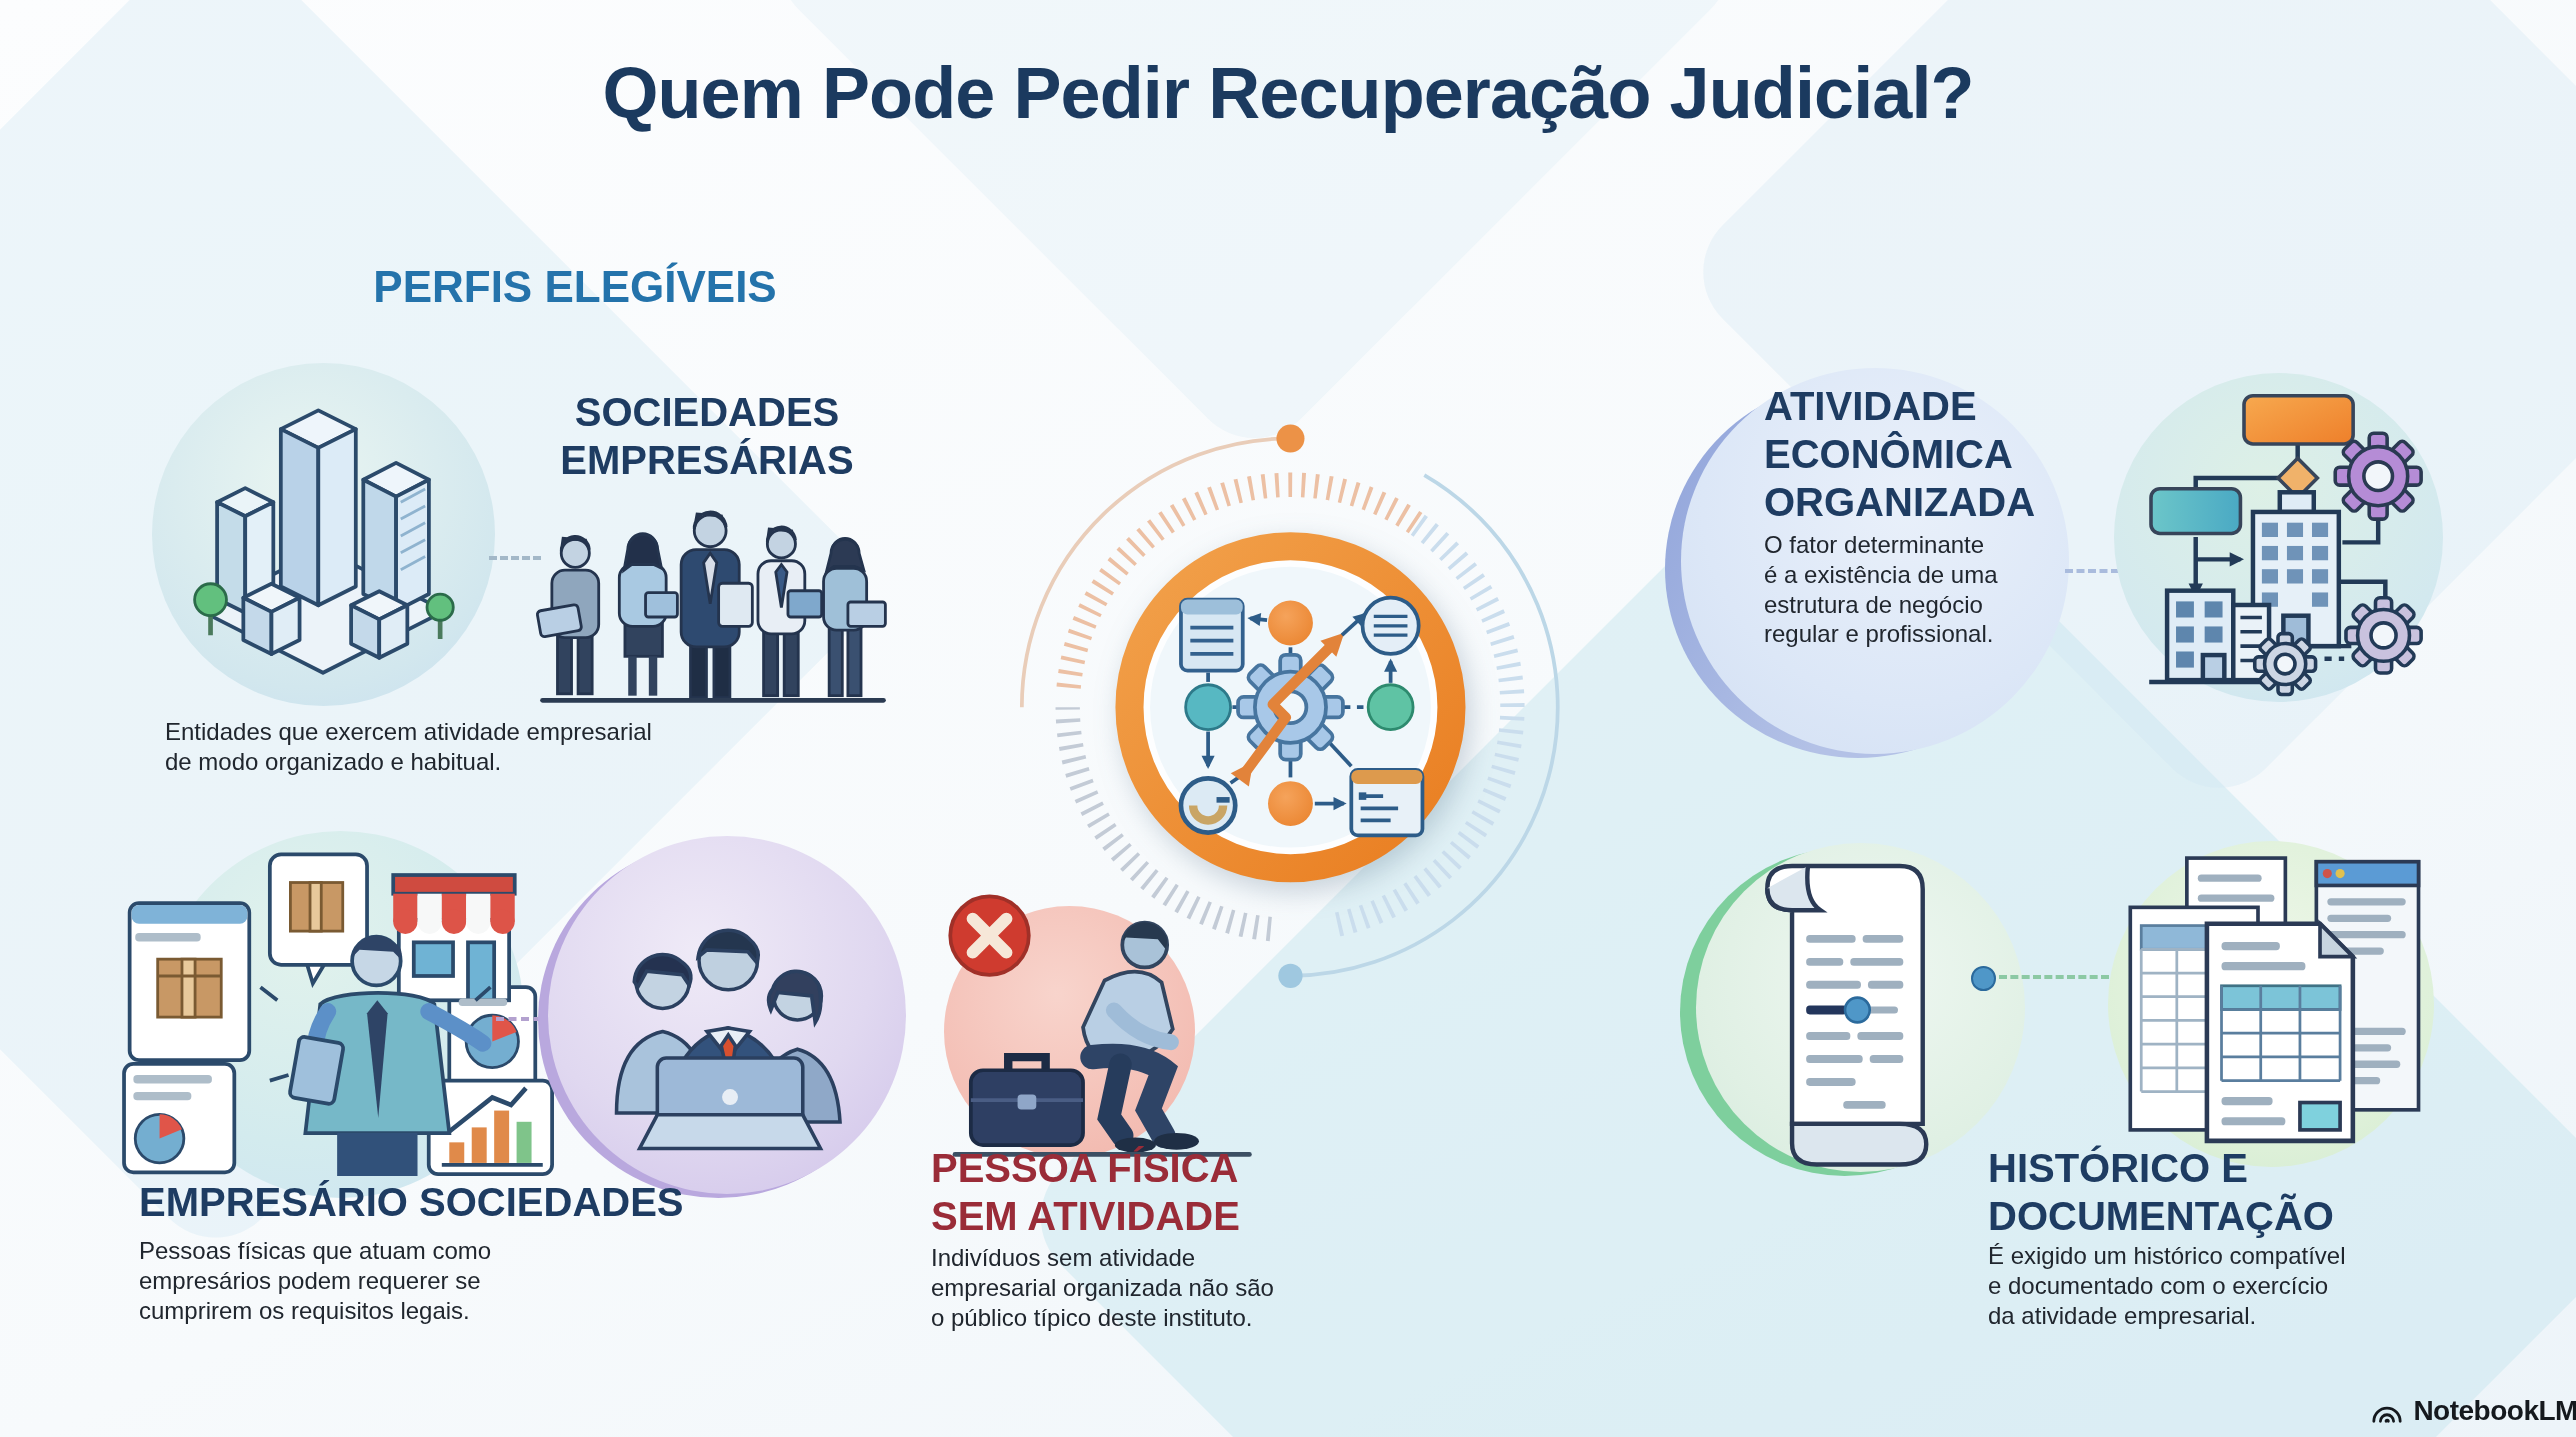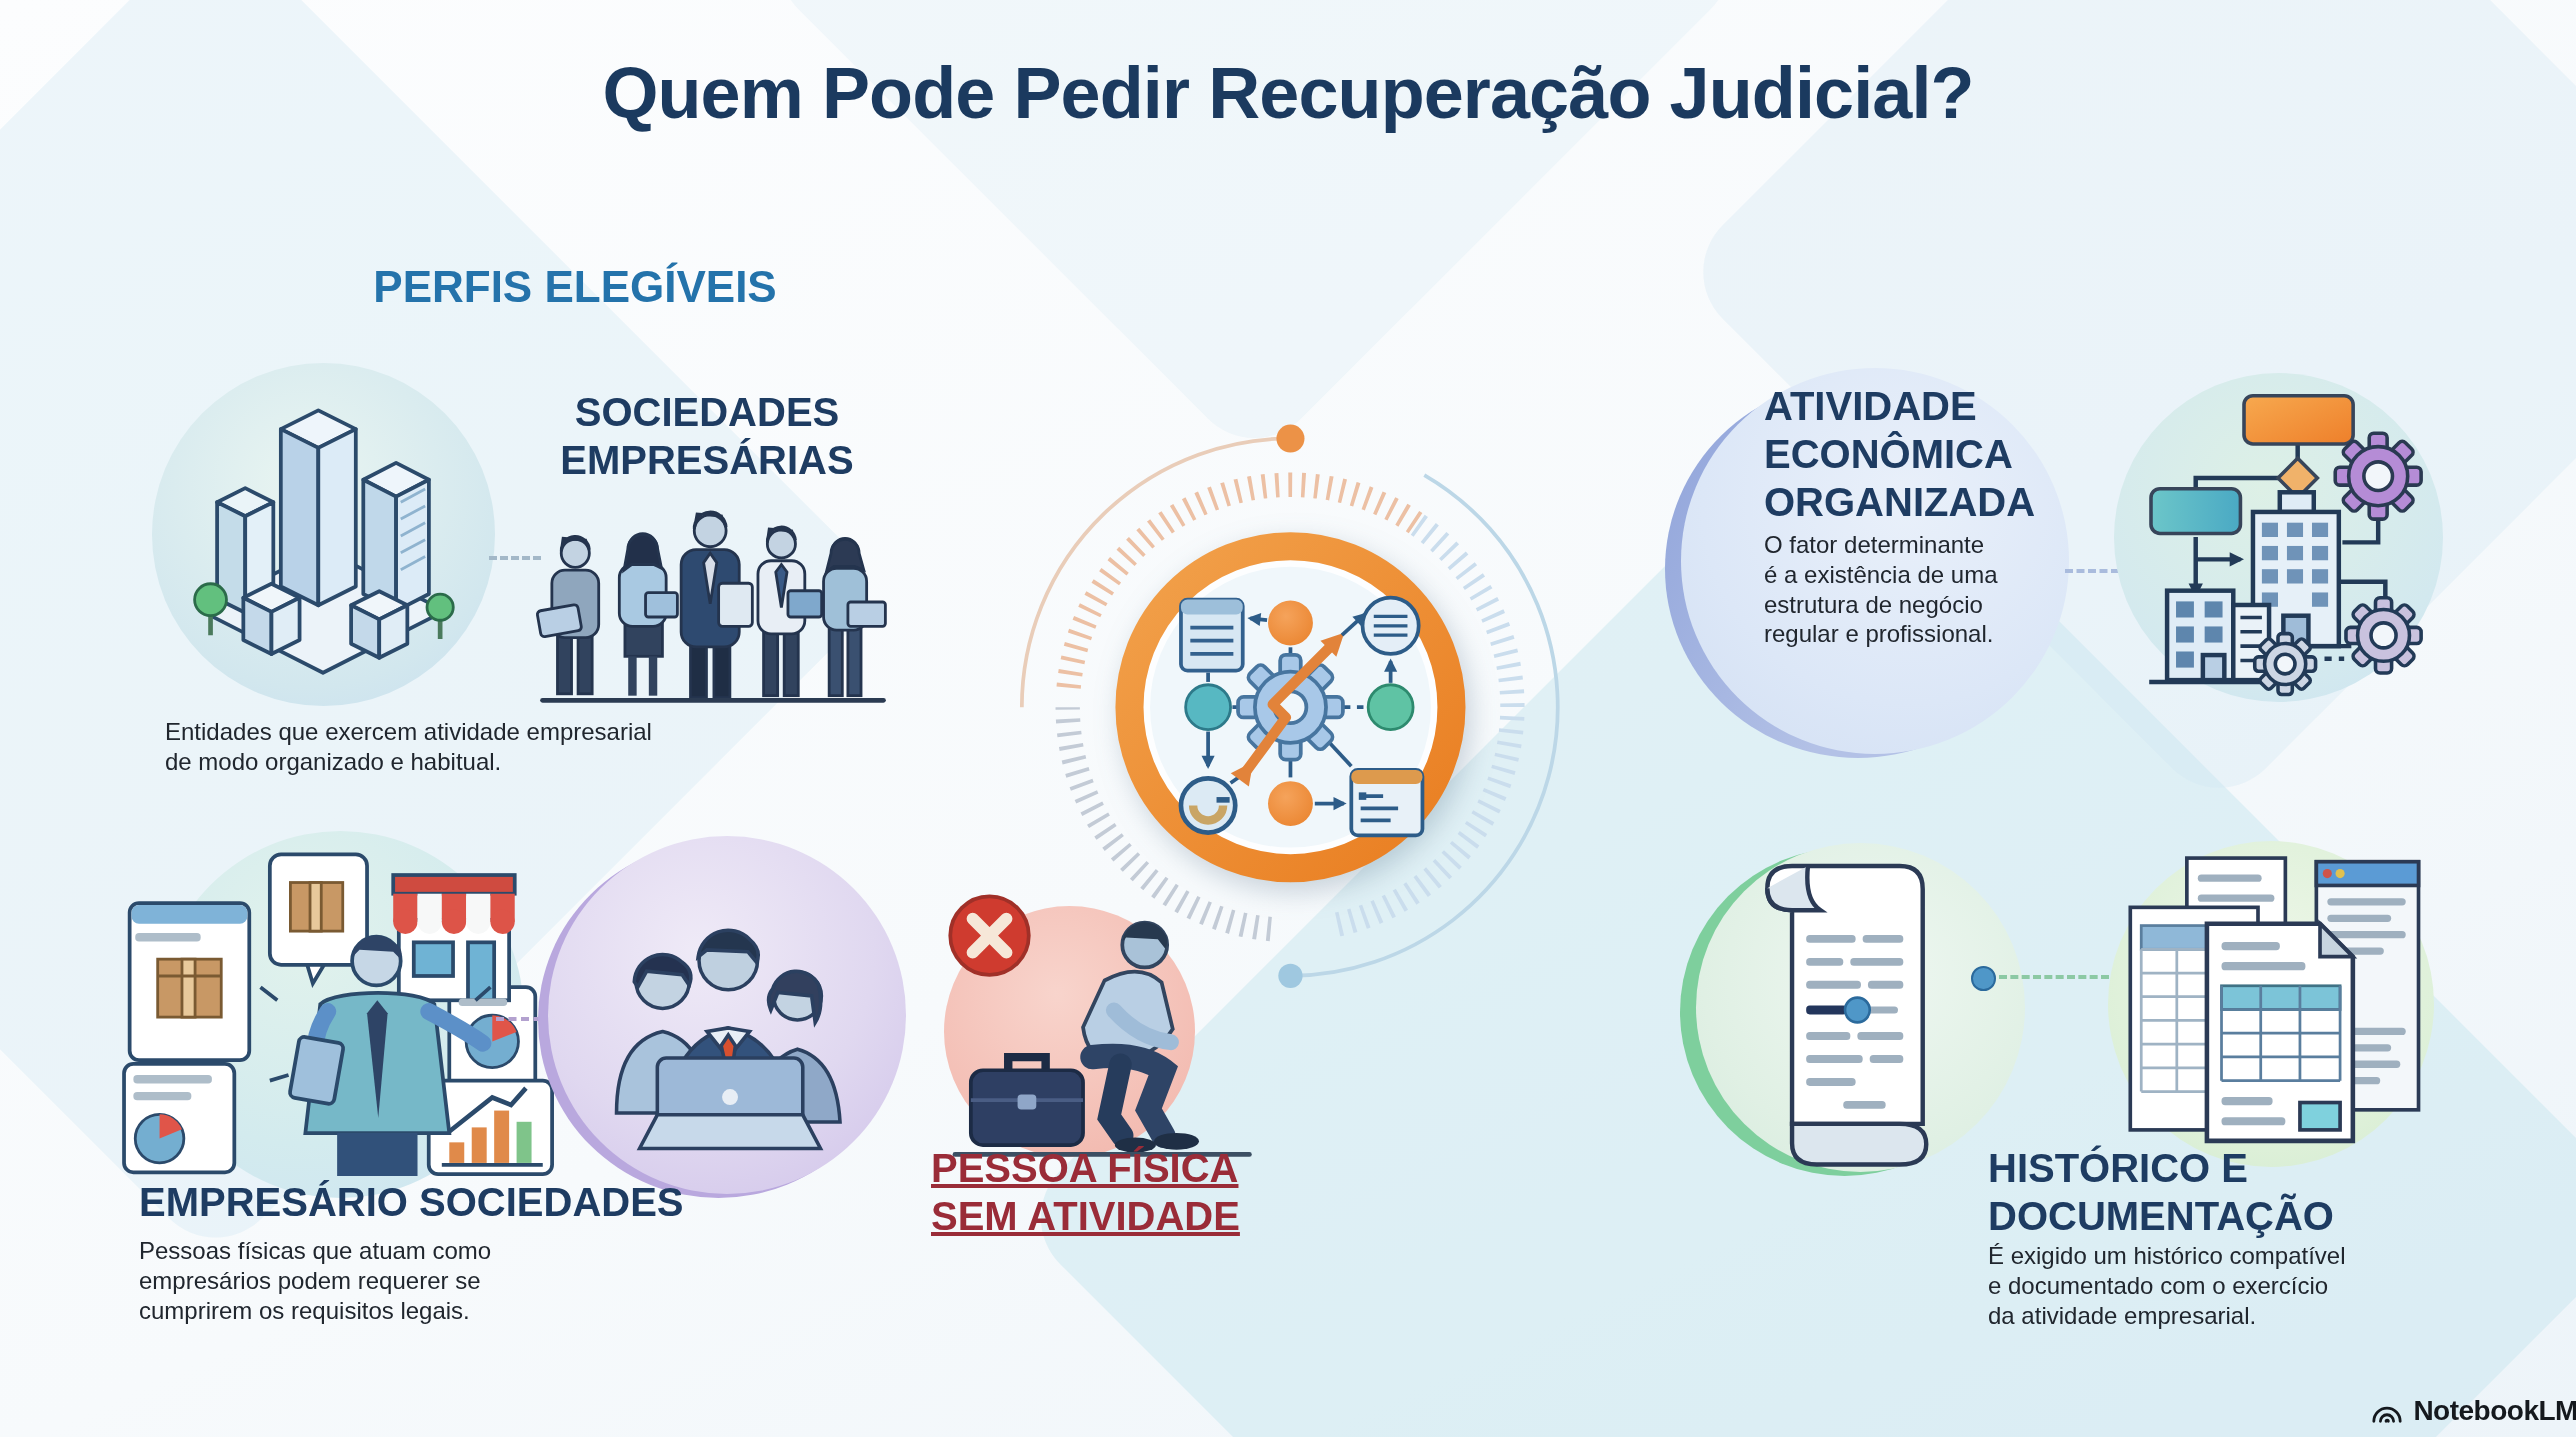--- a/index.html
+++ b/index.html
@@ -14,21 +14,21 @@
 
   .title{position:absolute;left:0;top:52px;width:100%;text-align:center;
     font-size:72px;font-weight:bold;color:#1b3a5f;letter-spacing:-0.9px;}
   .sec-header{position:absolute;font-size:44px;font-weight:bold;color:#2473ab;text-align:center;}
   .sec-left{left:271px;top:262px;width:608px;}
   .sec-right{left:1647px;top:262px;width:796px;}
 
   .card-heading{position:absolute;font-size:40px;font-weight:bold;color:#1e3c62;
     line-height:1.2;white-space:pre-line;}
   .card-body{position:absolute;font-size:24px;color:#20262e;line-height:1.24;white-space:pre-line;}
-  .red{color:#9a2c38;text-decoration:underline;}
+  .red{color:#9a2c38;}
   .ctr{text-align:center;}
 
   .bubble{position:absolute;border-radius:50%;}
   .bub-buildings{left:152px;top:363px;width:343px;height:343px;
     background:radial-gradient(circle at 45% 35%,#e9f5f1 0%,#d2e7ee 70%,#c7def0 100%);}
   .bub-mint{left:157px;top:831px;width:367px;height:367px;
     background:radial-gradient(circle at 40% 30%,#e1f2ec 0%,#d3ebee 60%,#cde4f2 100%);}
   .bub-purple-back{left:538px;top:842px;width:361px;height:356px;background:#b9a8de;}
   .bub-purple{left:548px;top:836px;width:358px;height:358px;
     background:radial-gradient(circle at 42% 32%,#efeaf7 0%,#e0d8f0 55%,#cfc2e9 100%);}
@@ -286,20 +286,23 @@
 
     <g>
       <circle cx="72" cy="52" r="42" fill="#cf3b2f" stroke="#a03028" stroke-width="4"></circle>
       <path d="M54,34 L90,70 M90,34 L54,70" stroke="#f6e7d8" stroke-width="13" stroke-linecap="round"></path>
     </g>
     <line x1="35" y1="286" x2="350" y2="286" stroke="#3c4f63" stroke-width="5" stroke-linecap="round"></line>
   </svg>
 
   <div class="card-heading red" style="left:931px;top:1144px;width:487px">PESSOA FÍSICA
 SEM ATIVIDADE</div>
+  <div class="card-body" style="left:931px;top:1243px;width:524px">Indivíduos sem atividade
+empresarial organizada não são
+o público típico deste instituto.</div>
 
   <svg class="illo" style="left:1016px;top:403px" width="548" height="585" viewBox="0 0 585 625">
     <defs>
       <linearGradient id="ringG" x1="0" y1="0" x2="1" y2="1">
         <stop offset="0" stop-color="#f2a24c"></stop>
           <stop offset="1" stop-color="#e97d20"></stop>
       </linearGradient>
       <radialGradient id="oc" cx="0.4" cy="0.35" r="0.9">
         <stop offset="0" stop-color="#f5a35b"></stop>
           <stop offset="1" stop-color="#e87f28"></stop>

